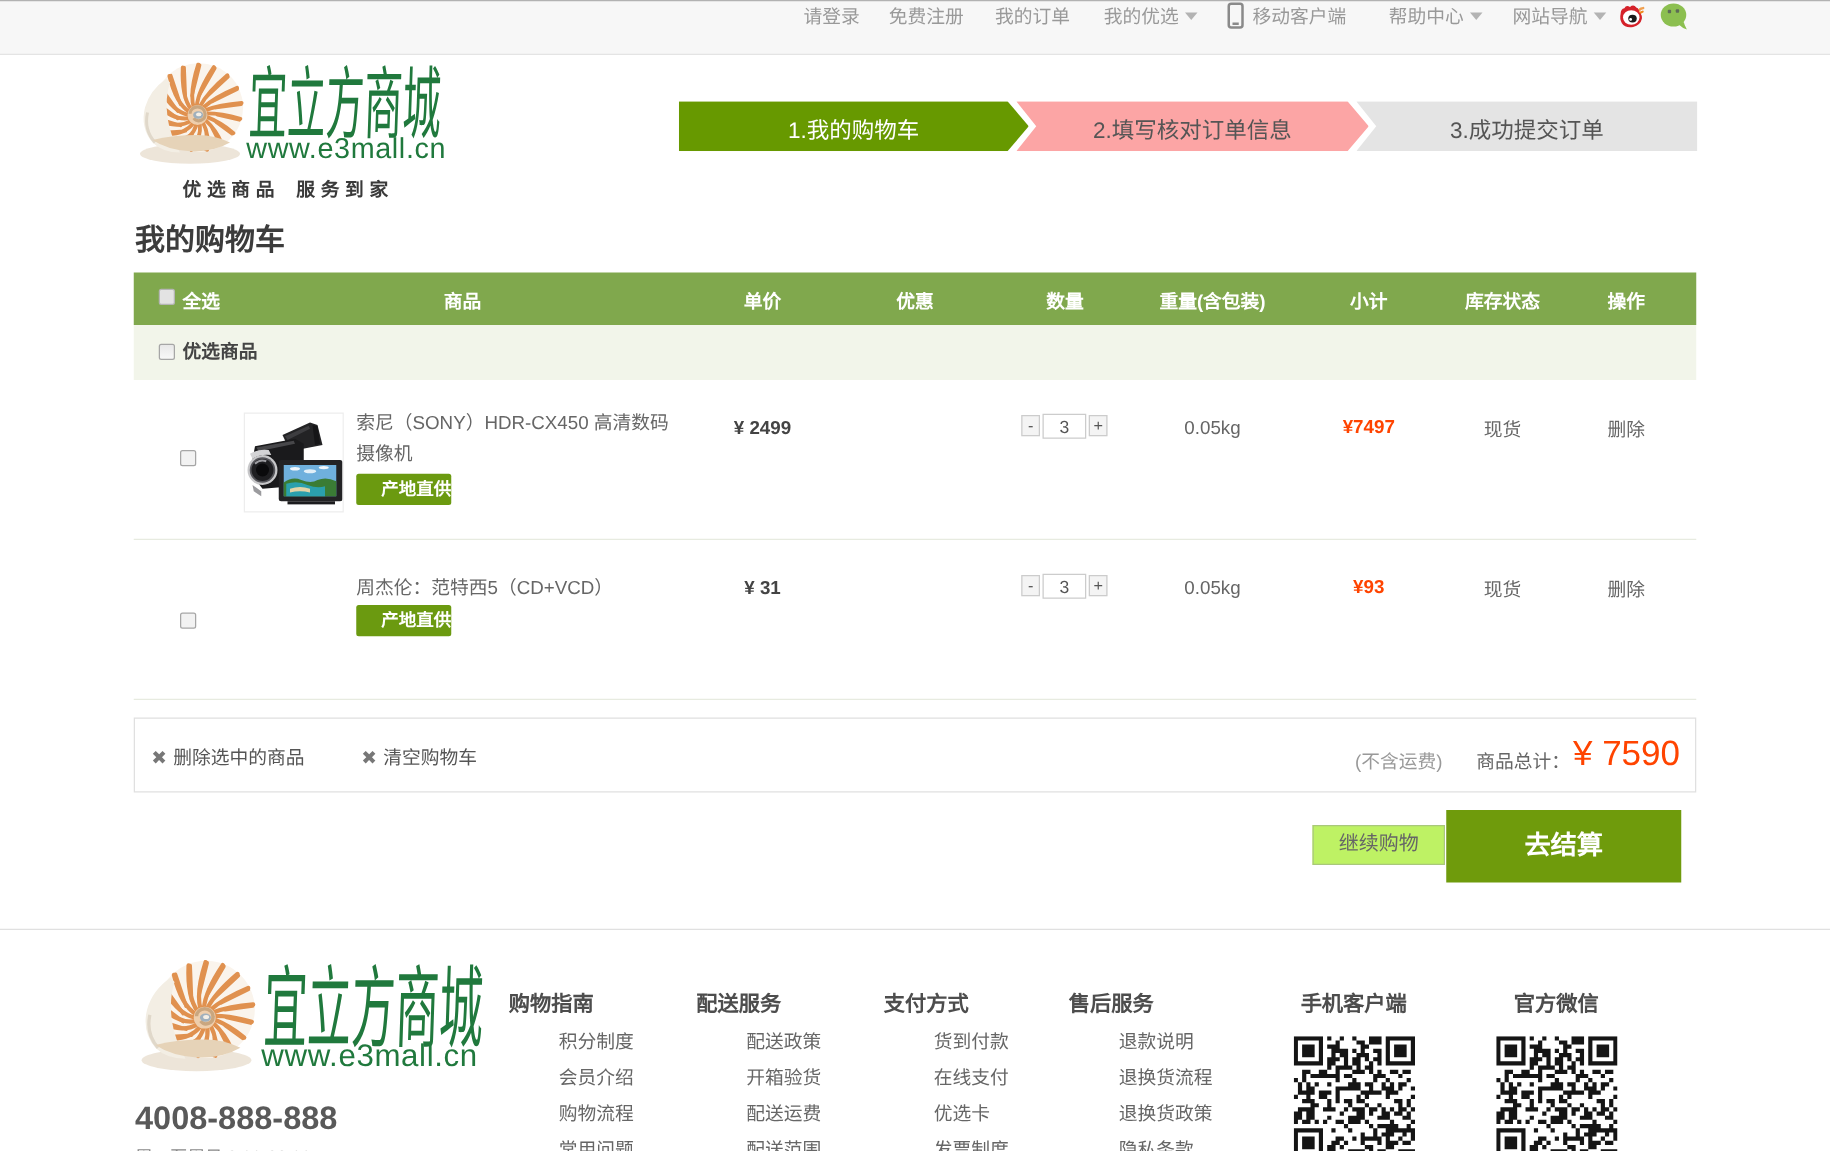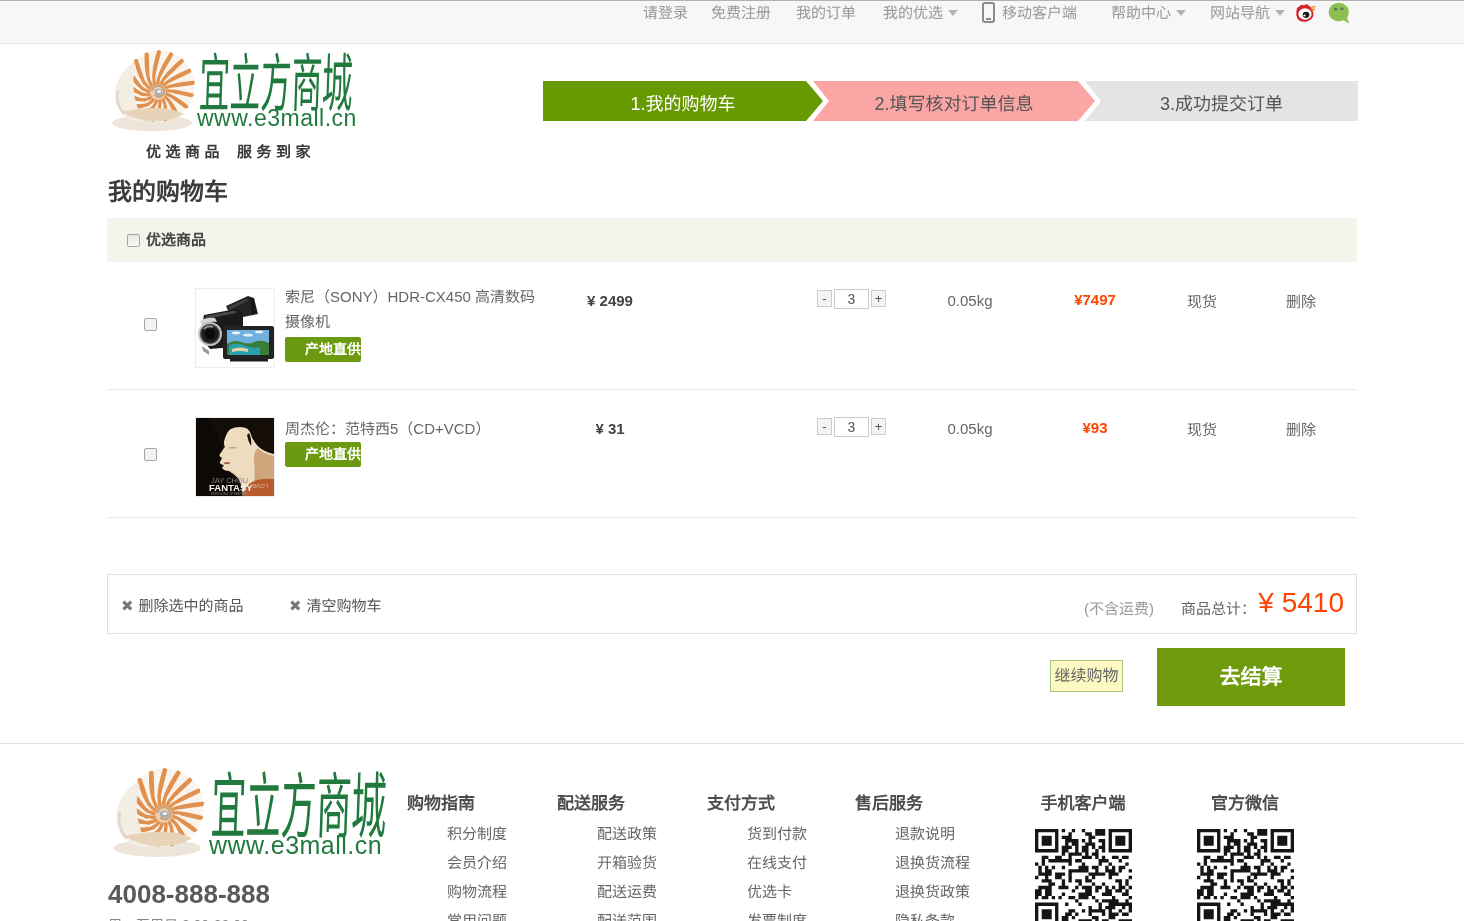--- a/index.html
+++ b/index.html
@@ -52,21 +52,21 @@
 .qminus{left:0;}
 .qplus{left:54px;}
 .qinput{position:absolute;left:17px;top:0;width:35px;height:20px;background:#fff;border:1px solid #ccc;text-align:center;line-height:18px;font-size:14px;color:#555;}
 .sumbar{position:absolute;left:107px;top:574px;width:1250px;height:60px;border:1px solid #e0e0e0;background:#fff;}
 .sumbar .del1{position:absolute;left:13px;top:19px;font-size:15px;color:#555;}
 .sumbar .del2{position:absolute;left:181px;top:19px;font-size:15px;color:#555;}
 .xmark{font-size:15px;color:#777;margin-right:5px;}
 .nofr{position:absolute;left:976px;top:22px;font-size:15px;color:#999;}
 .totlbl{position:absolute;left:1073px;top:22px;font-size:15px;color:#666;}
 .totval{position:absolute;right:12px;top:12px;font-size:28px;color:#ff4400;}
-.btn-continue{position:absolute;left:1050px;top:660px;width:73px;height:32px;border:1px solid #a9c87b;background:#fef9c3;color:#666;font-size:16px;text-align:center;line-height:30px;}
+.btn-continue{position:absolute;left:1050px;top:660px;width:106px;height:32px;border:1px solid #a9c87b;background:#bef264;color:#666;font-size:16px;text-align:center;line-height:30px;}
 .btn-checkout{position:absolute;left:1157px;top:648px;width:188px;height:58px;background:#6f9b0c;color:#fff;font-size:21px;font-weight:bold;text-align:center;line-height:58px;}
 .footer{position:absolute;left:0;top:743px;width:1464px;height:178px;border-top:1px solid #e0e0e0;background:#fff;}
 .flogo{position:absolute;left:111px;top:24px;width:300px;height:100px;}
 .flogo .logo-zh{left:102px;top:-20px;font-size:54px;transform:scale(0.65,1.33) skewX(-4deg);}
 .flogo .logo-en{left:98px;top:63px;font-size:25px;}
 .ftel{position:absolute;left:108px;top:135px;font-size:26px;font-weight:bold;color:#595959;}
 .ftime{position:absolute;left:108px;top:170px;font-size:14px;color:#888;}
 .fcol{position:absolute;top:50px;font-size:15px;color:#666;}
 .fcol h4{font-size:17px;color:#4d4d4d;line-height:20px;margin-bottom:5px;font-weight:bold;}
 .fcol div{height:29px;line-height:29px;margin-left:40px;}
@@ -160,20 +160,32 @@
   <span class="logo-en">www.e3mall.cn</span>
   <span class="logo-slogan">优选商品<span style="display:inline-block;width:13px"></span>服务到家</span>
 </div>
 <div class="steps">
   <div class="step step1">1.我的购物车</div>
   <div class="step step2">2.填写核对订单信息</div>
   <div class="step step3">3.成功提交订单</div>
 </div>
 <div class="cart-title">我的购物车</div>
 <div class="cart">
+  <div class="thead">
+    <span class="chk"></span>
+      <span class="lbl-all">全选</span>
+    <div class="cell c-goods">商品</div>
+    <div class="cell c-price">单价</div>
+    <div class="cell c-disc">优惠</div>
+    <div class="cell c-num">数量</div>
+    <div class="cell c-weight">重量(含包装)</div>
+    <div class="cell c-sub">小计</div>
+    <div class="cell c-stock">库存状态</div>
+    <div class="cell c-op">操作</div>
+  </div>
   <div class="selrow"><span class="chk"></span>优选商品</div>
   <div class="prow">
     <span class="chk"></span>
     <div class="pimg"><svg width="78" height="78" viewBox="0 0 78 78">
           <rect width="78" height="78" fill="#fff"></rect>
           <path d="M30 17 L52 7 L58 9 L62 25 L36 30 Z" fill="#232325"></path>
           <path d="M32 18 L51 9.5 L52 12 L34 21 Z" fill="#3d3d40"></path>
           <path d="M54 9 L58 10 L60 24 L56 25 Z" fill="#151517"></path>
           <path d="M8 26 L40 20 L47 24 L47 46 L38 47 L38 58 L14 60 L4 47 Z" fill="#1a1a1c"></path>
           <path d="M9 27 L39 21.5 L40 24 L11 30 Z" fill="#47474a"></path>
@@ -202,55 +214,40 @@
         <span class="qinput">3</span>
         <span class="qplus">+</span>
       </div>
     <div class="cell c-weight" style="top:30px;">0.05kg</div>
     <div class="cell c-sub subt" style="top:29px;">¥7497</div>
     <div class="cell c-stock" style="top:28px;">现货</div>
     <div class="cell c-op" style="top:28px;">删除</div>
   </div>
   <div class="prow">
     <span class="chk" style="top:58px;"></span>
-    <div class="pimg" style="top:27px;"><svg width="78" height="78" viewBox="0 0 78 78">
-          <rect width="78" height="78" fill="#0c0906"></rect>
-          <path d="M29 20 Q27 26 28 30 L24 36 Q22 38 26 40 L24 44 Q23 46 28 47 L26 50 Q28 53 33 53 Q38 56 42 60 Q46 66 47 78 L78 78 L78 36 Q68 34 62 28 Q56 22 54 14 Q50 7 42 7 Q33 8 29 20 Z" fill="#eedcbf"></path>
-          <path d="M62 30 Q66 35 78 38 L78 78 L56 78 Q60 58 58 44 Q57 34 62 30 Z" fill="#cfa57c"></path>
-          <path d="M12 0 L78 0 L78 34 Q70 34 63 29 Q57 23 55 15 Q53 9 44 9 Q33 9 29 17 Q26.5 22 29 30 Q24 27 20 15 Q16 8 12 0 Z" fill="#140d08"></path>
-          <path d="M53 15 Q56 21 55 28 Q52 23 51 17 Z" fill="#140d08"></path>
-          <path d="M33 30 Q37 29 40 30" stroke="#c8a47b" stroke-width="1.4" fill="none"></path>
-          <path d="M28 45.5 Q31 44.5 34 45.5" stroke="#9c6a47" stroke-width="1.8" fill="none"></path>
-          <path d="M34 53 Q40 56 44 62" stroke="#d9bd97" stroke-width="1.2" fill="none" opacity="0.7"></path>
-          <path d="M46 78 Q49 68 56 64 Q64 60 78 61 L78 78 Z" fill="#b85c2d"></path>
-          <text x="15" y="65" font-family="Liberation Sans,sans-serif" font-size="7.5" fill="#8e8a85" opacity="0.9">JAY CHOU</text>
-          <text x="13" y="73" font-family="Liberation Sans,sans-serif" font-size="9.5" font-weight="bold" fill="#f4f4f2">FANTASY</text>
-          <text x="15" y="76.5" font-family="Liberation Sans,sans-serif" font-size="3" fill="#8f8a84">WITH SONG OF FANTASY</text>
-          <text x="72" y="62" font-family="Liberation Sans,sans-serif" font-size="6" fill="#ddd5ca" opacity="0.75" transform="rotate(180 72 64)">LOVE</text>
-        </svg></div>
     <div class="ptitle" style="top:26px;width:300px;">周杰伦：范特西5（CD+VCD）</div>
     <div class="ptag" style="top:52px;">产地直供</div>
     <div class="cell c-price price" style="top:30px;">¥ 31</div>
     <div class="qty" style="top:27px;">
         <span class="qminus">-</span>
         <span class="qinput">3</span>
         <span class="qplus">+</span>
       </div>
     <div class="cell c-weight" style="top:30px;">0.05kg</div>
     <div class="cell c-sub subt" style="top:29px;">¥93</div>
     <div class="cell c-stock" style="top:28px;">现货</div>
     <div class="cell c-op" style="top:28px;">删除</div>
   </div>
 </div>
 <div class="sumbar">
   <div class="del1"><span class="xmark">✖</span>删除选中的商品</div>
   <div class="del2"><span class="xmark">✖</span>清空购物车</div>
   <div class="nofr">(不含运费)</div>
   <div class="totlbl">商品总计：</div>
-  <div class="totval">¥ 5410</div>
+  <div class="totval">¥ 7590</div>
 </div>
 <div class="btn-continue">继续购物</div>
 <div class="btn-checkout">去结算</div>
 <div class="footer">
   <div class="flogo">
     <span class="shell"><svg width="99" height="90" viewBox="0 0 90 82">
           <ellipse cx="42" cy="73" rx="40" ry="8" fill="#decfba" opacity="0.55"></ellipse>
           <circle cx="49" cy="36" r="35.5" fill="#faf4ec"></circle>
           <path d="M41.0 42.0Q28.6 39.7 17.9 21.0" stroke="#e0914f" stroke-width="3.1" fill="none" stroke-linecap="round"></path>
           <path d="M32.3 39.1L18.9 20.2" stroke="#e0914f" stroke-width="2.6" fill="none" stroke-linecap="round"></path>

